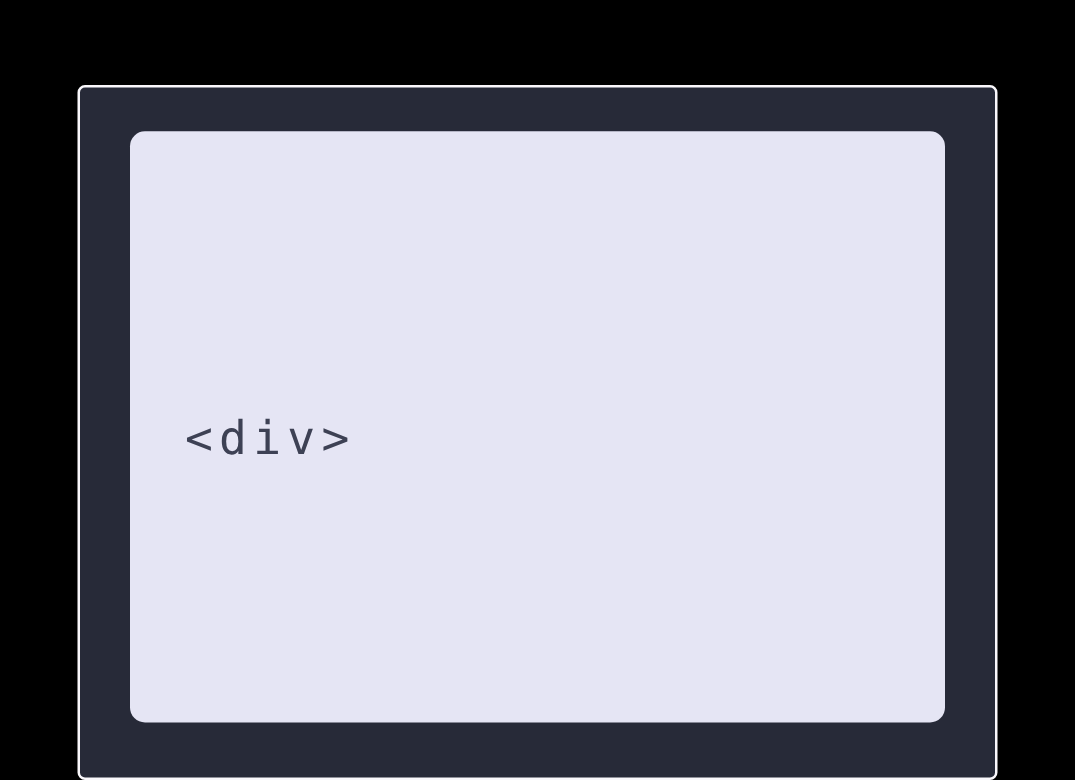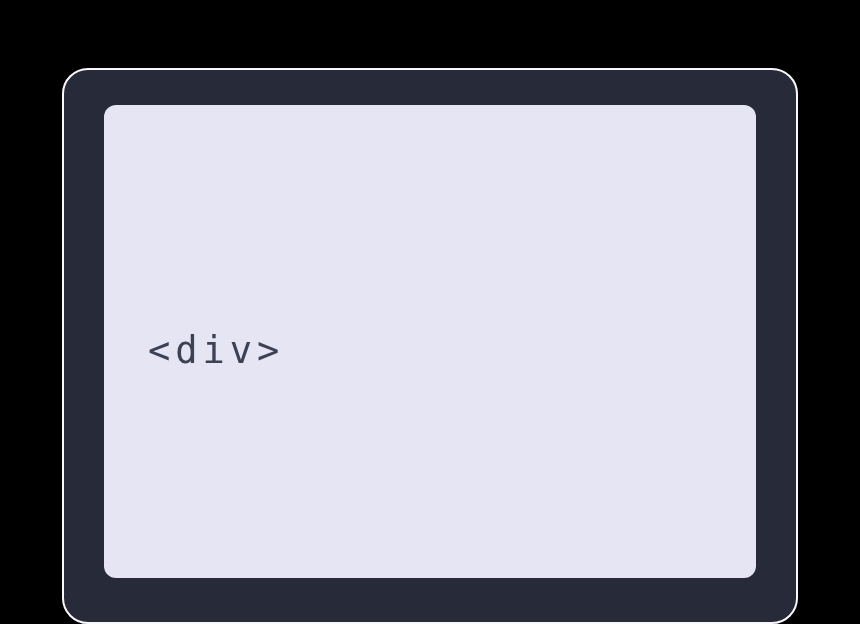--- a/index.html
+++ b/index.html
@@ -13,21 +13,21 @@
   }
   .code-card {
     position: absolute;
     left: 62px;
     top: 68px;
     width: 736px;
     height: 556px;
     box-sizing: border-box;
     background: var(--card-bg, #272a38);
     border: 2px solid var(--card-border, #faf8fc);
-    border-radius: 26px;
+    border-radius: 6px;
   }
   .code-panel {
     position: absolute;
     left: 40px;
     top: 35px;
     right: 40px;
     bottom: 44px;
     background: var(--panel-bg, #e5e5f4);
     border-radius: 12px;
     overflow: hidden;

